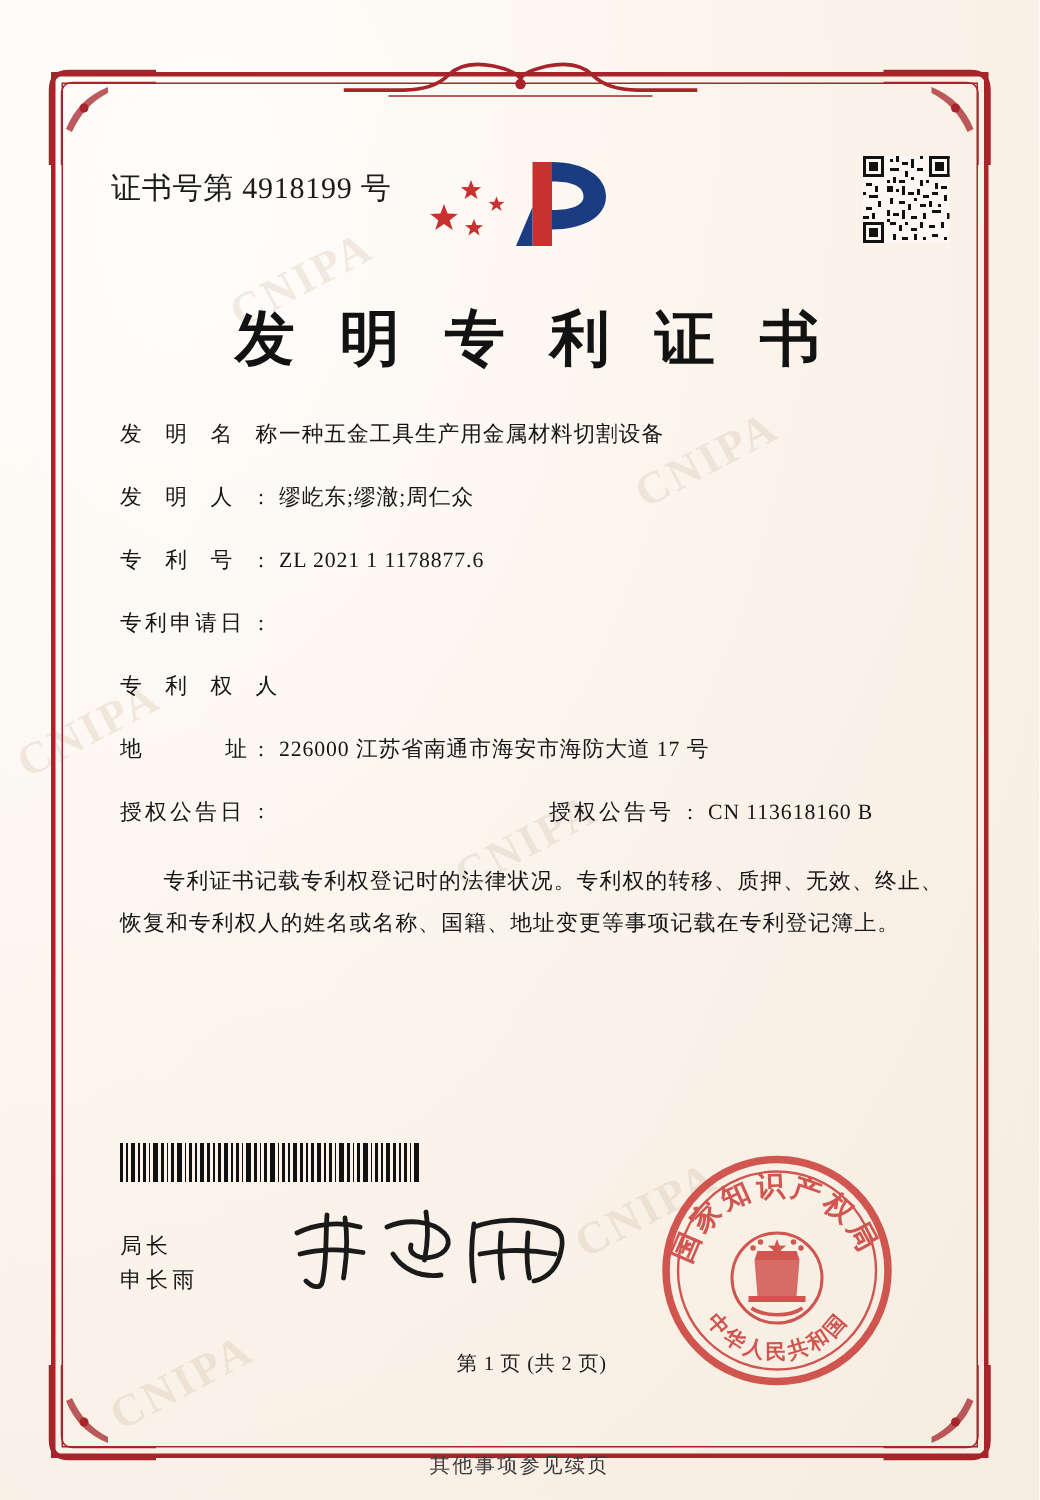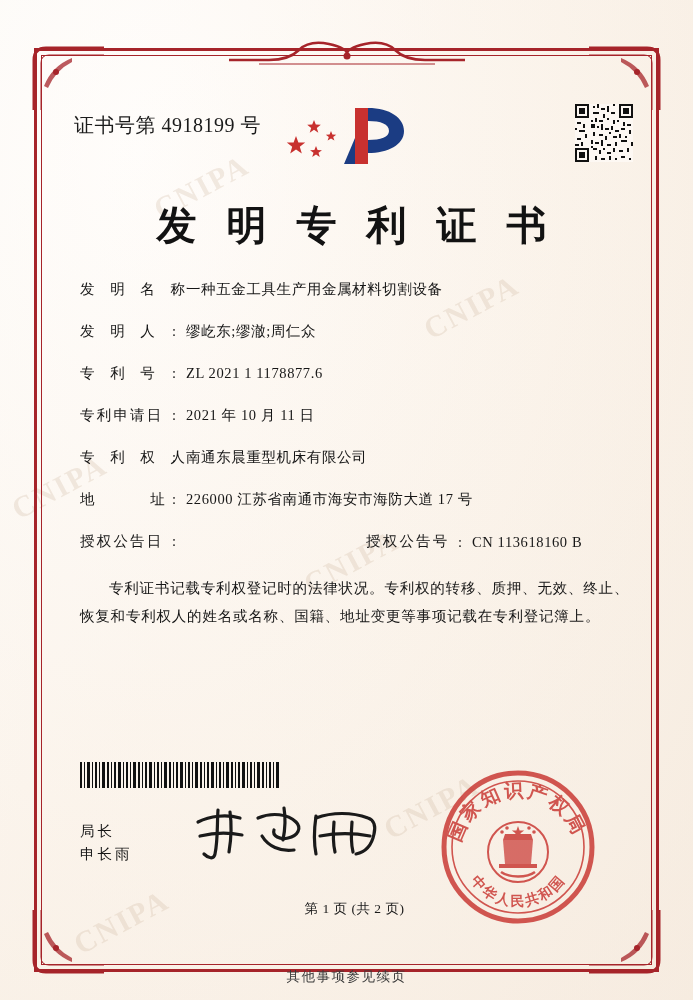--- a/index.html
+++ b/index.html
@@ -403,27 +403,25 @@
 
       <div class="frow">
         <span class="flabel">专 利 号</span>
         <span class="fcolon">:</span>
         <span class="fvalue">ZL 2021 1 1178877.6</span>
       </div>
 
       <div class="frow">
         <span class="flabel tight">专利申请日</span>
         <span class="fcolon">:</span>
-        <span class="fvalue">2021 年 10 月 11 日</span>
       </div>
 
       <div class="frow">
         <span class="flabel">专 利 权 人</span>
         <span class="fcolon">:</span>
-        <span class="fvalue">南通东晨重型机床有限公司</span>
       </div>
 
       <div class="frow">
         <span class="flabel" style="letter-spacing:26px;">地 址</span>
         <span class="fcolon">:</span>
         <span class="fvalue">226000 江苏省南通市海安市海防大道 17 号</span>
       </div>
 
       <div class="frow-split">
         <span class="split-left">

